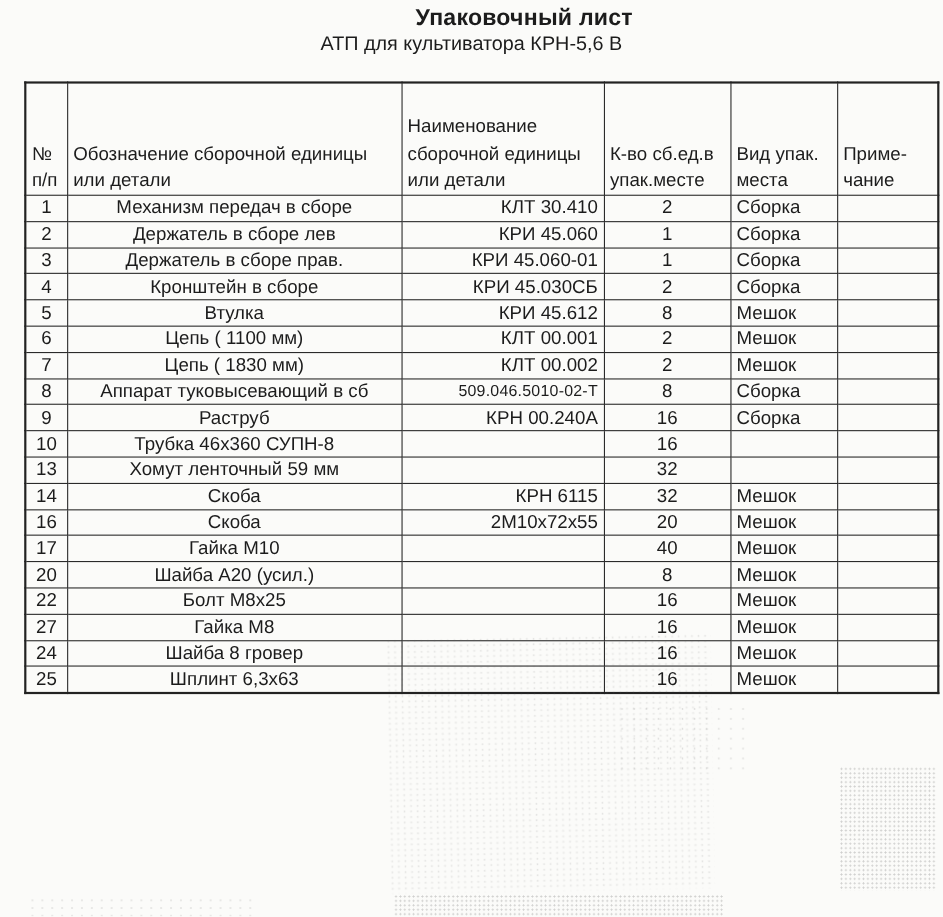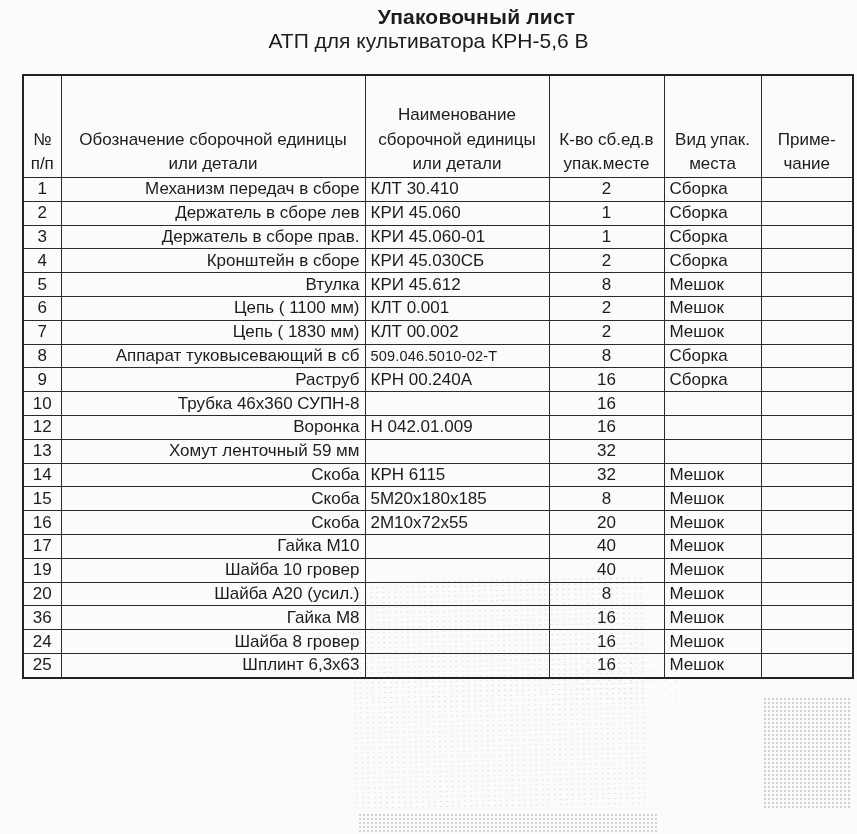--- a/index.html
+++ b/index.html
@@ -12,21 +12,21 @@
   }
   .page { position: relative; width: 829px; height: 834px; }
 
   .title {
     position: absolute; top: 5px; left: 48px; width: 857px;
     text-align: center; font-size: 21px; font-weight: bold;
     letter-spacing: 0.2px;
   }
   .subtitle {
     position: absolute; top: 29px; left: 0; width: 857px;
-    text-align: center; font-size: 21px; font-weight: normal;
+    text-align: center; font-size: 18px; font-weight: normal;
   }
 
   table.packing {
     position: absolute; left: 22px; top: 74px;
     width: 830px;
     border-collapse: collapse;
     table-layout: fixed;
     background: transparent;
   }
   table.packing col.w-num  { width: 38px; }
@@ -43,29 +43,29 @@
     padding: 0 5px;
     overflow: hidden;
     white-space: normal;
     overflow-wrap: break-word;
   }
   table.packing { border: 2px solid #222; }
 
   thead th {
     height: 101px;
     vertical-align: bottom;
-    text-align: center;
+    text-align: left;
     line-height: 1.45;
     padding-bottom: 7px;
   }
 
   tbody td { height: 22.8px; vertical-align: middle; }
   td.c-num  { text-align: center; padding: 0 2px; }
-  td.c-des  { text-align: right;  padding-left: 7px; }
-  td.c-name { text-align: left;  padding-left: 7px; }
+  td.c-des  { text-align: center;  padding-left: 7px; }
+  td.c-name { text-align: right;  padding-left: 7px; }
   td.c-name.small { font-size: 14.5px; letter-spacing: 0.2px; }
   td.c-qty  { text-align: center; }
   td.c-pack { text-align: left; }
   td.c-note { text-align: center; }
 
   
   .speckle {
     position: absolute;
     pointer-events: none;
     background-image: radial-gradient(rgba(95,95,95,0.5) 0.7px, transparent 1.1px);
@@ -142,21 +142,21 @@
         <td class="c-num">5</td>
         <td class="c-des">Втулка</td>
         <td class="c-name">КРИ 45.612</td>
         <td class="c-qty">8</td>
         <td class="c-pack">Мешок</td>
         <td class="c-note"></td>
       </tr>
         <tr>
         <td class="c-num">6</td>
         <td class="c-des">Цепь ( 1100 мм)</td>
-        <td class="c-name">КЛТ 0.001</td>
+        <td class="c-name">КЛТ 00.001</td>
         <td class="c-qty">2</td>
         <td class="c-pack">Мешок</td>
         <td class="c-note"></td>
       </tr>
         <tr>
         <td class="c-num">7</td>
         <td class="c-des">Цепь ( 1830 мм)</td>
         <td class="c-name">КЛТ 00.002</td>
         <td class="c-qty">2</td>
         <td class="c-pack">Мешок</td>
@@ -180,85 +180,69 @@
       </tr>
         <tr>
         <td class="c-num">10</td>
         <td class="c-des">Трубка 46х360 СУПН-8</td>
         <td class="c-name"></td>
         <td class="c-qty">16</td>
         <td class="c-pack"></td>
         <td class="c-note"></td>
       </tr>
         <tr>
-        <td class="c-num">12</td>
-        <td class="c-des">Воронка</td>
-        <td class="c-name">Н 042.01.009</td>
-        <td class="c-qty">16</td>
-        <td class="c-pack"></td>
-        <td class="c-note"></td>
-      </tr>
-        <tr>
         <td class="c-num">13</td>
         <td class="c-des">Хомут ленточный 59 мм</td>
         <td class="c-name"></td>
         <td class="c-qty">32</td>
         <td class="c-pack"></td>
         <td class="c-note"></td>
       </tr>
         <tr>
         <td class="c-num">14</td>
         <td class="c-des">Скоба</td>
         <td class="c-name">КРН 6115</td>
         <td class="c-qty">32</td>
         <td class="c-pack">Мешок</td>
         <td class="c-note"></td>
       </tr>
         <tr>
-        <td class="c-num">15</td>
-        <td class="c-des">Скоба</td>
-        <td class="c-name">5М20х180х185</td>
-        <td class="c-qty">8</td>
-        <td class="c-pack">Мешок</td>
-        <td class="c-note"></td>
-      </tr>
-        <tr>
         <td class="c-num">16</td>
         <td class="c-des">Скоба</td>
         <td class="c-name">2М10х72х55</td>
         <td class="c-qty">20</td>
         <td class="c-pack">Мешок</td>
         <td class="c-note"></td>
       </tr>
         <tr>
         <td class="c-num">17</td>
         <td class="c-des">Гайка М10</td>
         <td class="c-name"></td>
         <td class="c-qty">40</td>
         <td class="c-pack">Мешок</td>
         <td class="c-note"></td>
       </tr>
         <tr>
-        <td class="c-num">19</td>
-        <td class="c-des">Шайба 10 гровер</td>
-        <td class="c-name"></td>
-        <td class="c-qty">40</td>
-        <td class="c-pack">Мешок</td>
-        <td class="c-note"></td>
-      </tr>
-        <tr>
         <td class="c-num">20</td>
         <td class="c-des">Шайба А20 (усил.)</td>
         <td class="c-name"></td>
         <td class="c-qty">8</td>
         <td class="c-pack">Мешок</td>
         <td class="c-note"></td>
       </tr>
         <tr>
-        <td class="c-num">36</td>
+        <td class="c-num">22</td>
+        <td class="c-des">Болт М8х25</td>
+        <td class="c-name"></td>
+        <td class="c-qty">16</td>
+        <td class="c-pack">Мешок</td>
+        <td class="c-note"></td>
+      </tr>
+        <tr>
+        <td class="c-num">27</td>
         <td class="c-des">Гайка М8</td>
         <td class="c-name"></td>
         <td class="c-qty">16</td>
         <td class="c-pack">Мешок</td>
         <td class="c-note"></td>
       </tr>
         <tr>
         <td class="c-num">24</td>
         <td class="c-des">Шайба 8 гровер</td>
         <td class="c-name"></td>

